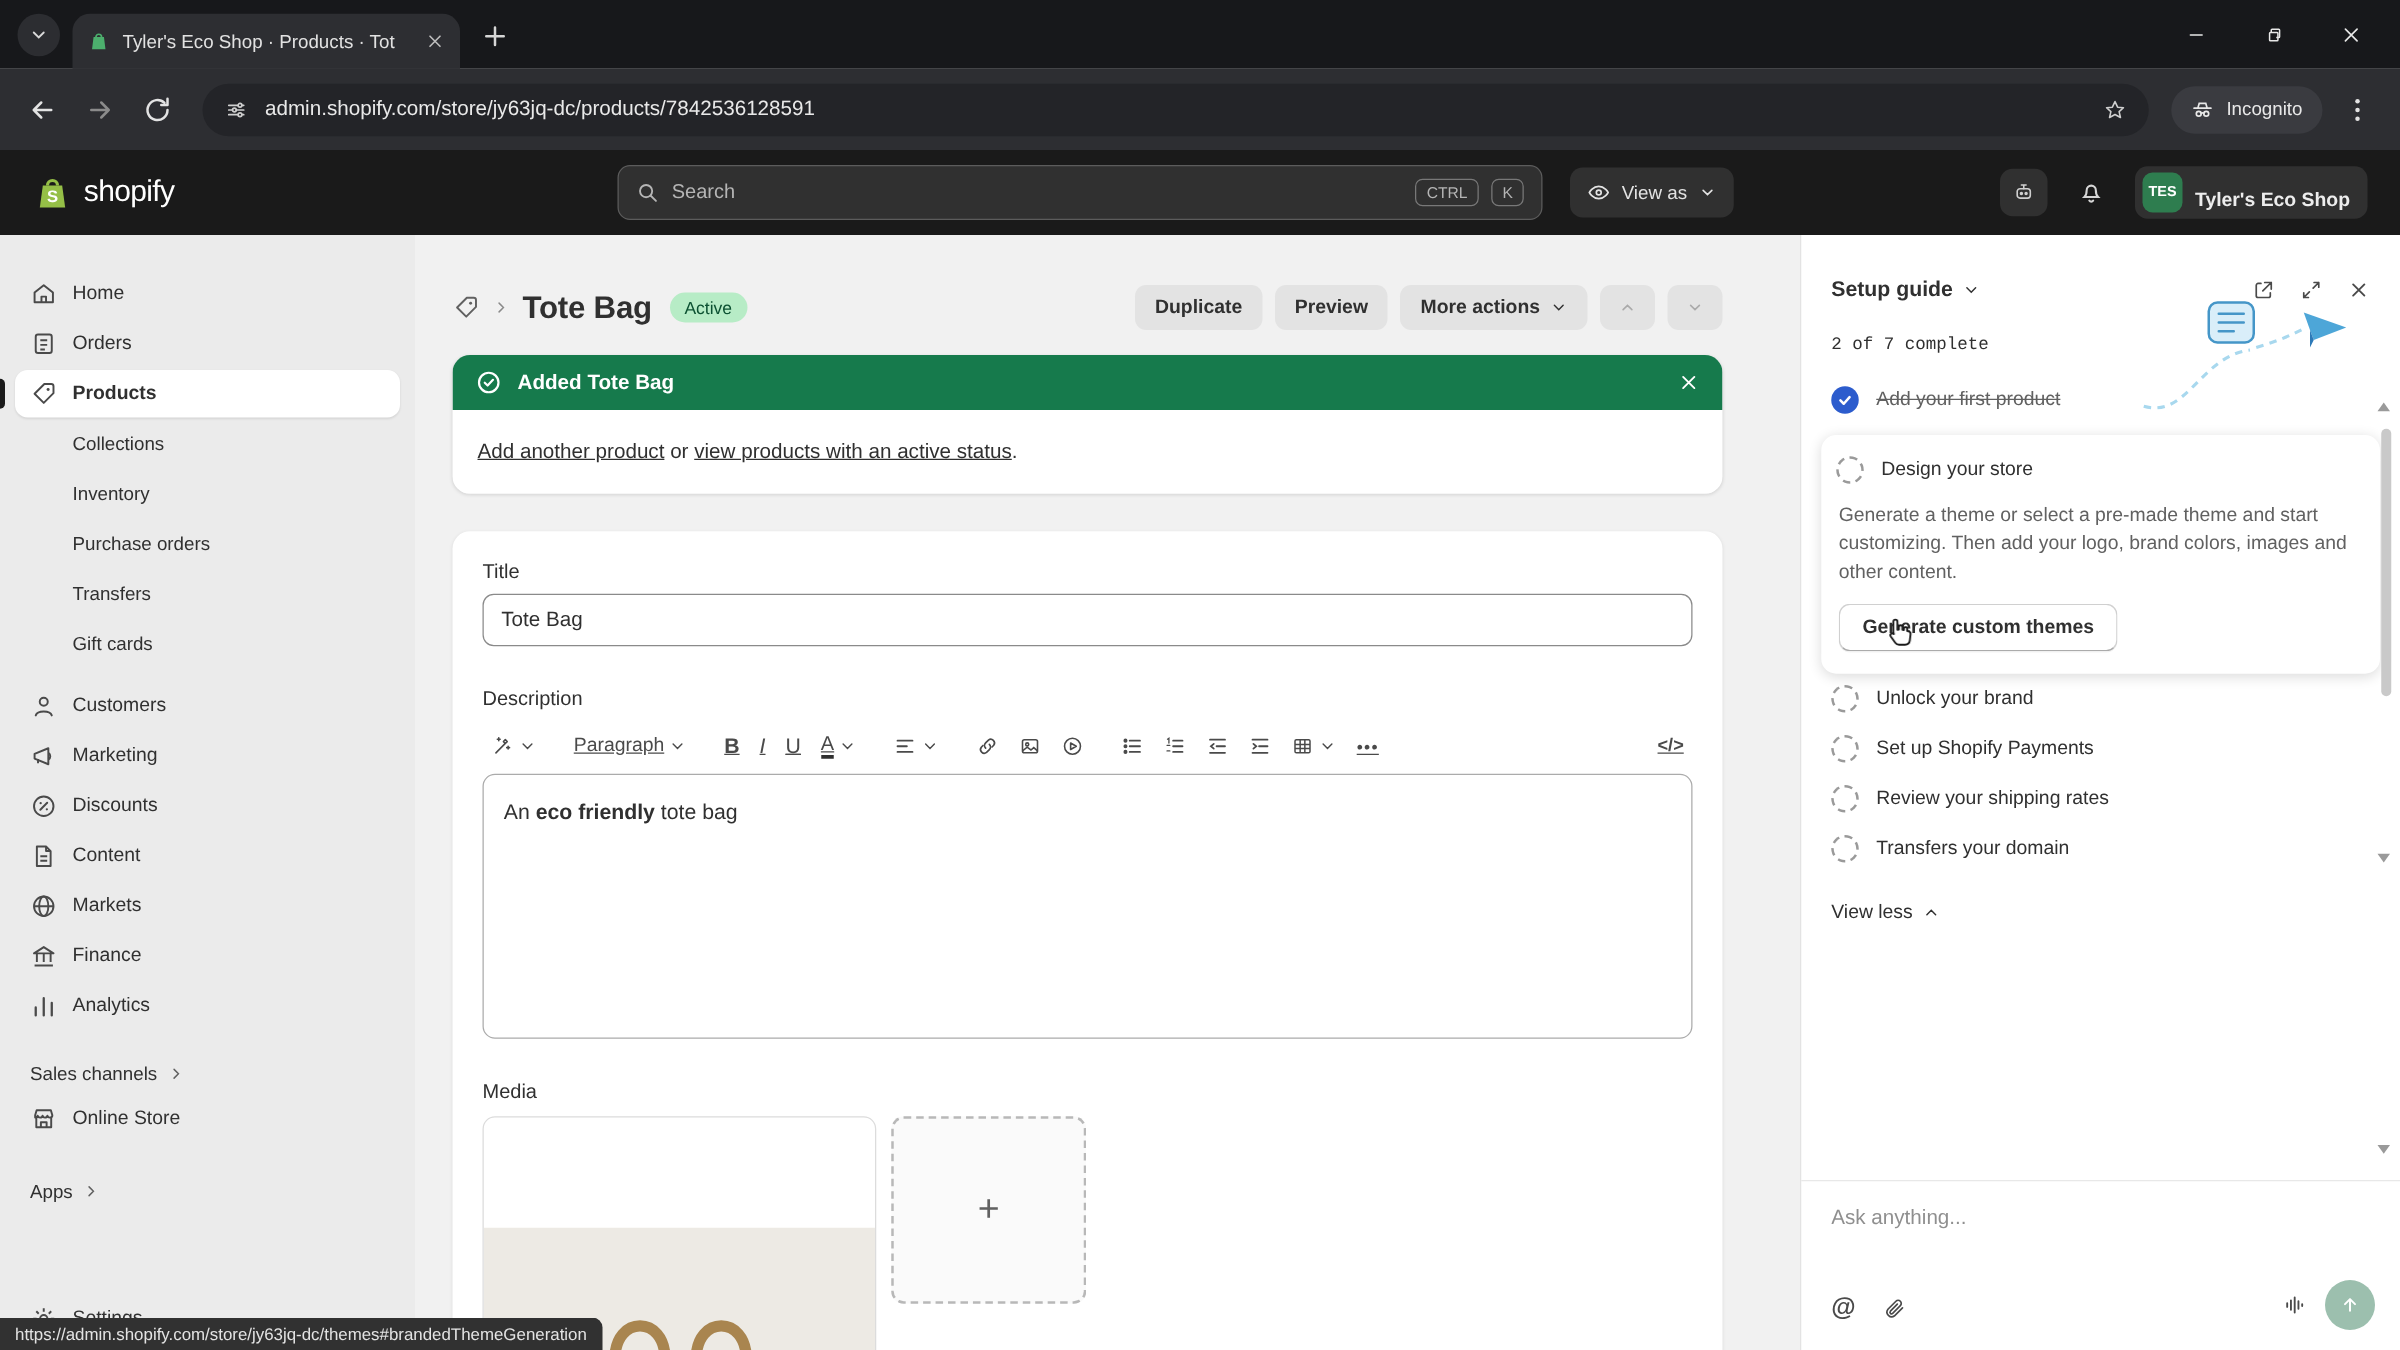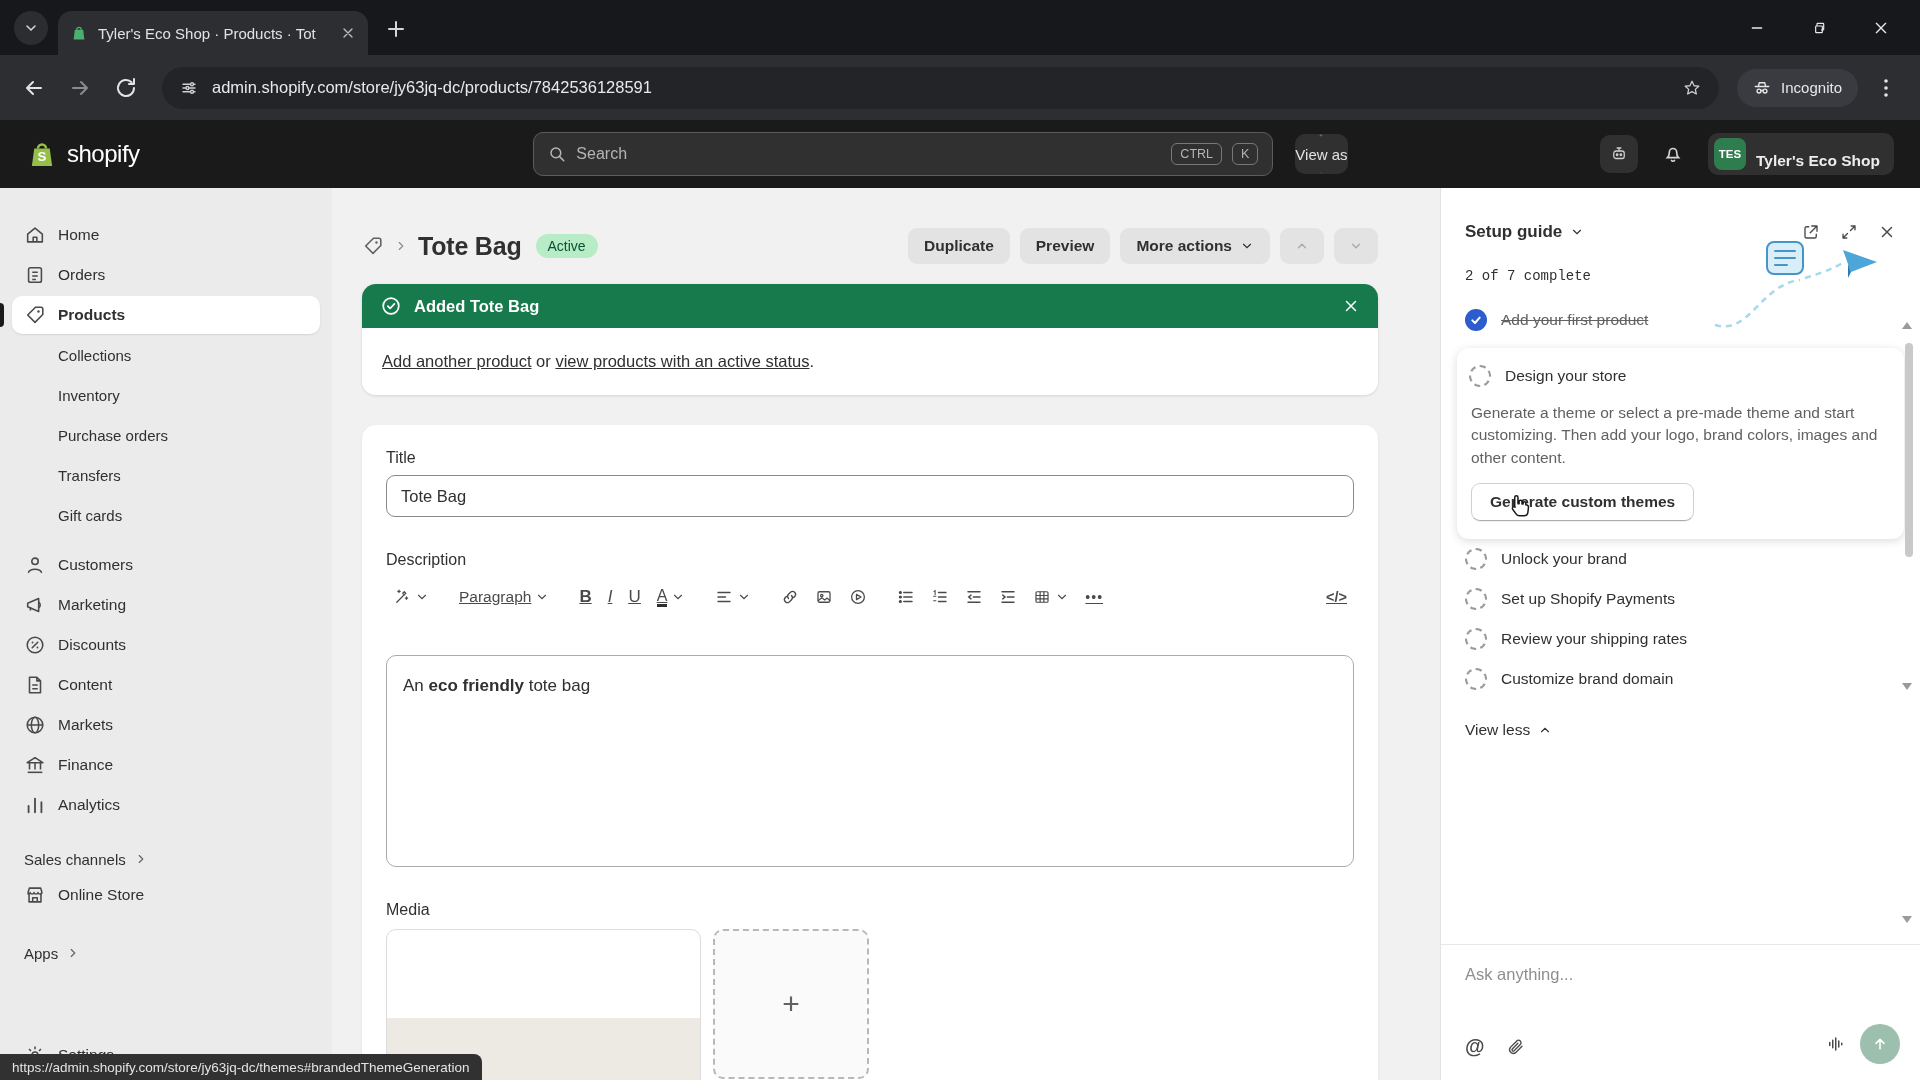--- a/index.html
+++ b/index.html
@@ -29,21 +29,21 @@
   .incog-chip { display:flex; align-items:center; gap:10px; background:#3a3b40; height:38px; border-radius:19px; padding:0 16px; color:#e8e8e8; font-size:15px; }
 
   
   .shopheader { height:68px; background:#1a1a1a; display:flex; align-items:center; padding:0 26px; }
   .logo { display:flex; align-items:center; gap:9px; width:255px; }
   .logo-word { color:#fff; font-size:24px; font-weight:normal; letter-spacing:-0.5px; }
   .hdr-center { flex:1; display:flex; justify-content:center; align-items:center; gap:22px; }
   .searchbox { width:740px; height:44px; background:#303030; border:1px solid #5c5c5c; border-radius:10px; display:flex; align-items:center; padding:0 14px; gap:10px; }
   .searchbox .ph { color:#b5b5b5; font-size:16px; flex:1; }
   .key { border:1px solid #787878; border-radius:6px; padding:3px 8px; font-size:12.5px; color:#b5b5b5; }
-  .viewas { display:flex; align-items:center; gap:9px; background:#303030; border-radius:10px; height:40px; padding:0 0; color:#e3e3e3; font-size:15px;flex-direction:column; }
+  .viewas { display:flex; align-items:center; gap:9px; background:#303030; border-radius:10px; height:40px; padding:0 14px; color:#e3e3e3; font-size:15px; }
   .hdr-right { display:flex; align-items:center; gap:16px; }
   .round-ic { width:38px; height:38px; border-radius:10px; display:flex; align-items:center; justify-content:center; color:#d6d6d6; }
   .store-chip { display:flex; align-items:flex-end; gap:10px; background:#303030; border-radius:10px; padding:5px 14px 5px 6px; }
   .tes { width:32px; height:32px; border-radius:8px; background:#2e7d4f; color:#fff; font-size:11.5px; font-weight:bold; display:flex; align-items:center; justify-content:center; }
   .store-name { color:#ededed; font-size:15.5px; font-weight:bold; }
 
   
   .app { display:flex; height:892px; }
 
   .sidebar { width:332px; background:#ebebeb; padding:28px 12px 0; position:relative; color:#303030; font-size:15.5px; flex-shrink:0; }
@@ -70,21 +70,21 @@
   .banner-title { font-size:16.5px; font-weight:bold; }
   .banner-body { background:#fff; padding:24px 20px; font-size:16.5px; color:#303030; }
   .lnk { text-decoration:underline; color:#303030; }
 
   .form-card { margin-top:30px; background:#fff; border-radius:14px; box-shadow:0 1px 3px rgba(0,0,0,.08); padding:24px 24px 40px; height:720px; }
   .field-label { font-size:16px; color:#303030; }
   .text-input { width:100%; height:42px; border:1px solid #8a8a8a; border-radius:9px; padding:0 14px; font-size:16.5px; color:#303030; margin-top:8px; background:#fff; font-family:inherit; }
   .rte-toolbar { display:flex; align-items:center; height:44px; margin-top:6px; color:#4a4a4a; gap:2px;text-decoration:underline; }
   .rte-btn { display:flex; align-items:center; gap:4px; padding:6px 7px; border-radius:6px; color:#4a4a4a; font-size:15.5px; }
   .rte-gap { width:12px; }
-  .rte-box { border:1px solid #ababab; border-radius:10px; height:212px; padding:20px 16px; font-size:17px; color:#303030;margin-top:36px; }
+  .rte-box { border:1px solid #ababab; border-radius:10px; height:212px; padding:20px 16px; font-size:17px; color:#303030; }
   .media-row { display:flex; gap:12px; margin-top:10px; }
   .media-tile { width:315px; height:330px; border:1px solid #dcdcdc; border-radius:10px; background:#fff; display:flex; align-items:flex-end; overflow:hidden; }
   .media-add { width:156px; height:150px; border:2px dashed #b8b8b8; border-radius:10px; display:flex; align-items:center; justify-content:center; color:#616161; font-size:30px; background:#fafafa; }
 
   
   .panel { width:480px; background:#fff; border-left:1px solid #e3e3e3; position:relative; color:#303030; flex-shrink:0; }
   .sp-head { display:flex; align-items:center; padding:34px 24px 0; gap:8px; }
   .sp-title { font-size:17px; font-weight:bold; }
   .sp-head-icons { margin-left:auto; display:flex; gap:20px; color:#4a4a4a; }
   .sp-progress { margin:26px 24px 4px; font-size:14px;font-family:Liberation Mono, monospace; }
@@ -632,21 +632,21 @@
     <div class="sp-item">
       <span class="dash-circle"></span>
       <span>Set up Shopify Payments</span>
     </div>
     <div class="sp-item">
       <span class="dash-circle"></span>
       <span>Review your shipping rates</span>
     </div>
     <div class="sp-item">
       <span class="dash-circle"></span>
-      <span>Customize brand domain</span>
+      <span>Transfers your domain</span>
     </div>
 
     <div class="view-less">
       <span>View less</span>
       <svg class="chev" viewBox="0 0 24 24" fill="none" stroke="#303030" stroke-width="2" stroke-linecap="round">
           <polyline points="6 15 12 9 18 15"></polyline>
         </svg>
     </div>
 
     <div class="sb-tri-up" style="top:134px;"></div>

